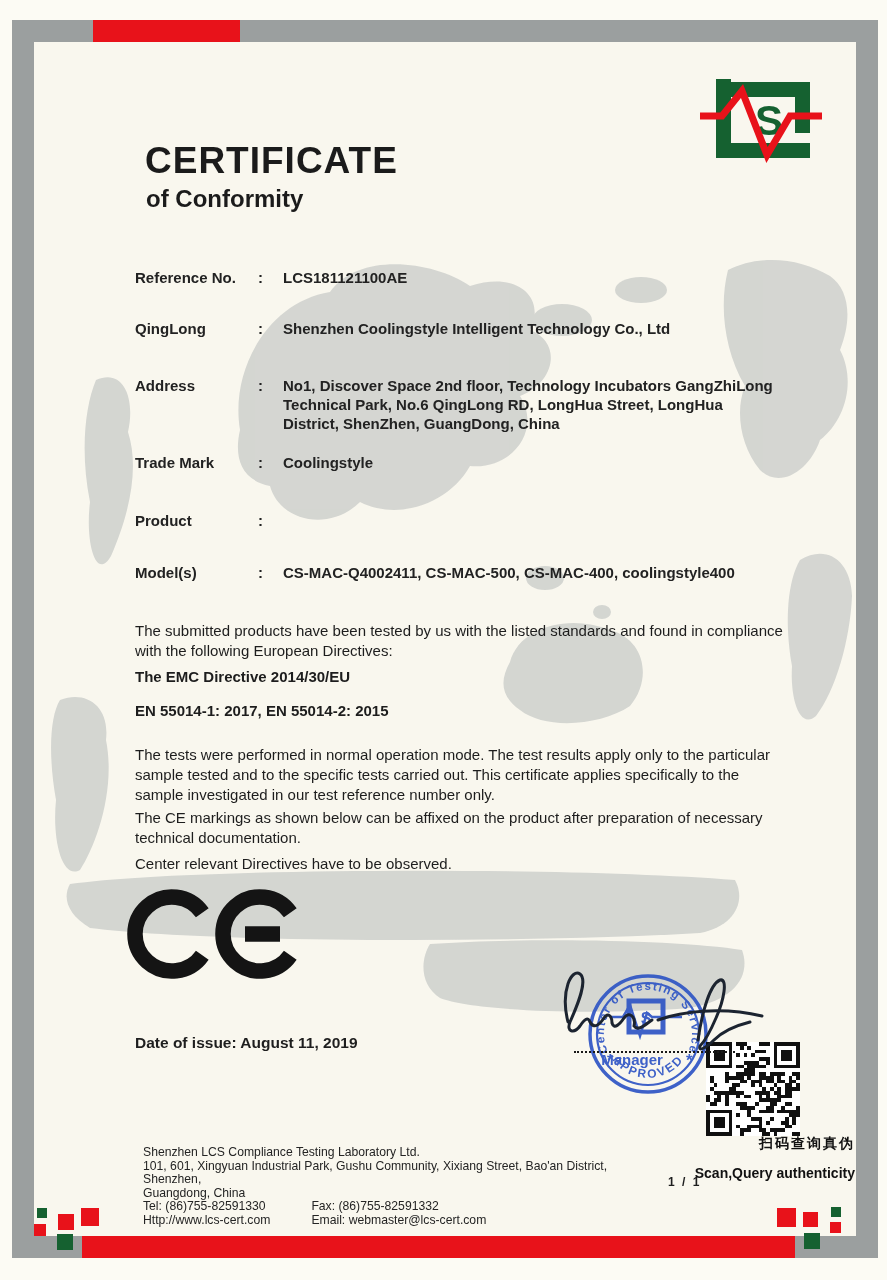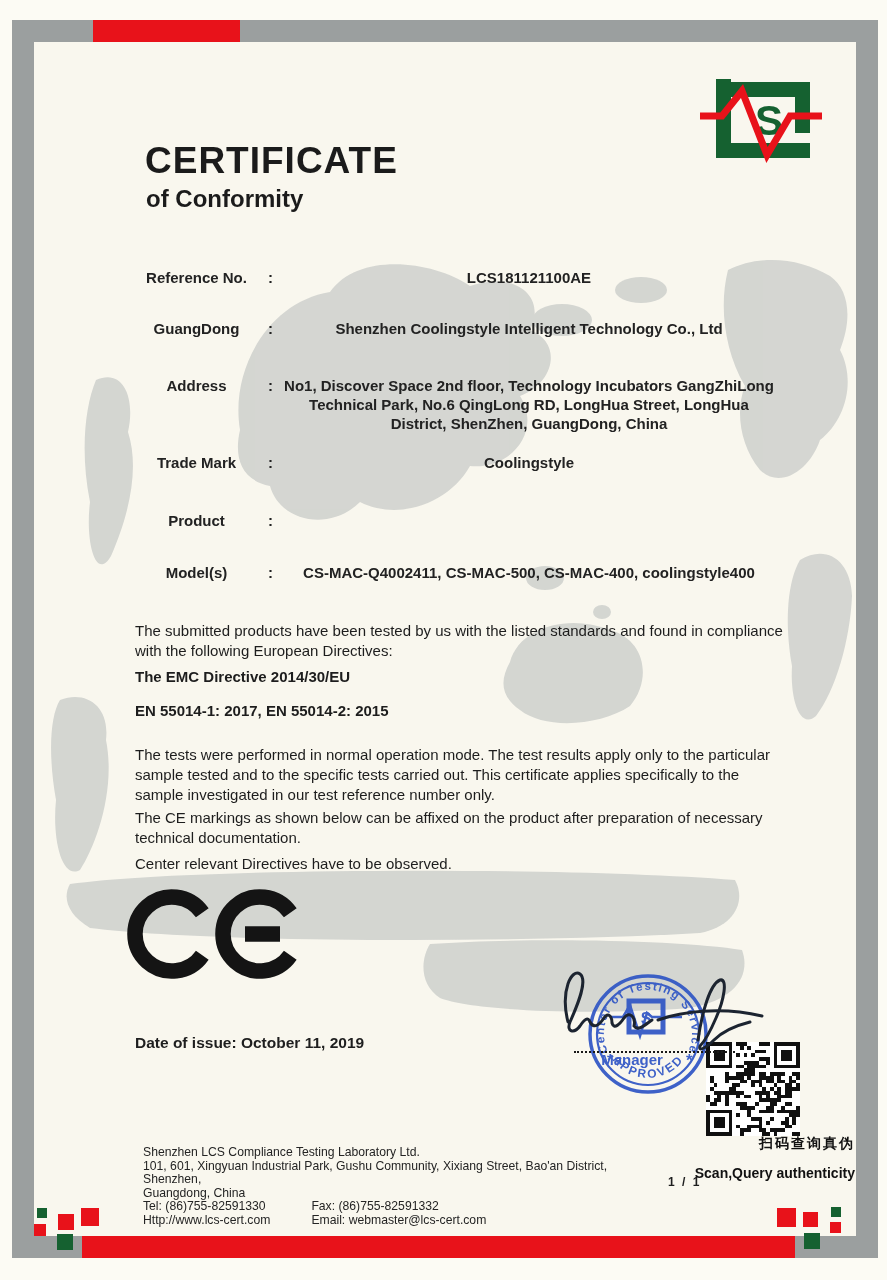--- a/index.html
+++ b/index.html
@@ -14,21 +14,21 @@
   .f-bottom{left:12px;top:1236px;width:866px;height:22px;}
   .f-left{left:12px;top:20px;width:22px;height:1238px;}
   .f-right{left:856px;top:20px;width:22px;height:1238px;}
   .deco{z-index:4;}
   .red{background:#e8121a;}
   .green{background:#156130;}
   
   .title{left:145px;top:140px;font-size:37px;font-weight:700;letter-spacing:1px;color:#1b1b1b;z-index:2;}
   .subtitle{left:146px;top:185px;font-size:24px;font-weight:700;color:#1b1b1b;z-index:2;}
   
-  .frow{left:135px;width:655px;display:flex;z-index:2;font-size:15px;font-weight:700;line-height:19px;color:#222;text-align:center;}
+  .frow{left:135px;width:655px;display:flex;z-index:2;font-size:15px;font-weight:700;line-height:19px;color:#222;}
   .frow .lbl{width:123px;flex:none;}
   .frow .sep{width:25px;flex:none;}
   .frow .val{width:492px;}
   
   .para{left:135px;width:655px;font-size:15px;line-height:20px;z-index:2;color:#1d1d1d;}
   .bold{font-weight:700;}
   .date{left:135px;top:1034px;font-size:15.5px;font-weight:700;z-index:2;}
   
   .footer{left:143px;top:1130px;width:520px;font-size:12.2px;line-height:13.6px;z-index:2;color:#242424;margin-top:16px;}
   .footer .c1{display:inline-block;width:165px;}
@@ -98,21 +98,21 @@
 
   <div class="abs title">CERTIFICATE</div>
   <div class="abs subtitle">of Conformity</div>
 
   <div class="abs frow" style="top:268px;">
     <span class="lbl">Reference No.</span>
     <span class="sep">:</span>
     <span class="val">LCS181121100AE</span>
   </div>
   <div class="abs frow" style="top:319px;">
-    <span class="lbl">GuangDong</span>
+    <span class="lbl">QingLong</span>
     <span class="sep">:</span>
     <span class="val">Shenzhen Coolingstyle Intelligent Technology Co., Ltd</span>
   </div>
   <div class="abs frow" style="top:376px;">
     <span class="lbl">Address</span>
     <span class="sep">:</span>
     <span class="val">No1, Discover Space 2nd floor, Technology Incubators GangZhiLong Technical Park, No.6 QingLong RD, LongHua Street, LongHua District, ShenZhen, GuangDong, China</span>
   </div>
   <div class="abs frow" style="top:453px;">
     <span class="lbl">Trade Mark</span>
@@ -137,21 +137,21 @@
   <div class="abs para" style="top:854px;">Center relevant Directives have to be observed.</div>
 
   <svg class="abs ce" width="175" height="105" viewBox="0 0 175 105" role="img" aria-label="CE">
     <g fill="none" stroke="#141414" stroke-width="15.5">
       <path d="M 76.3 30.8 A 37 37 0 1 0 76.3 73.2"></path>
       <path d="M 164.3 30.8 A 37 37 0 1 0 164.3 73.2"></path>
       <path d="M 119 52 H 154"></path>
     </g>
   </svg>
 
-  <div class="abs date">Date of issue: October 11, 2019</div>
+  <div class="abs date">Date of issue: August 11, 2019</div>
 
   <svg class="abs stamp" width="190" height="190" viewBox="0 0 190 190">
     <defs>
       <path id="arcTop" d="M 62,119 A 44 44 0 1 1 128,119"></path>
       <path id="arcBot" d="M 60,116.6 A 44 44 0 0 0 130,116.6"></path>
     </defs>
     <circle cx="95" cy="90" r="58" fill="none" stroke="#2f55c5" stroke-width="3.5"></circle>
     <circle cx="95" cy="90" r="51" fill="none" stroke="#2f55c5" stroke-width="2.2"></circle>
     <text font-size="11.5" font-weight="700" fill="#2f55c5" letter-spacing="1.5" font-family="Liberation Sans, sans-serif">
       <textPath href="#arcTop" startOffset="50%" text-anchor="middle">Center of Testing Service</textPath>

